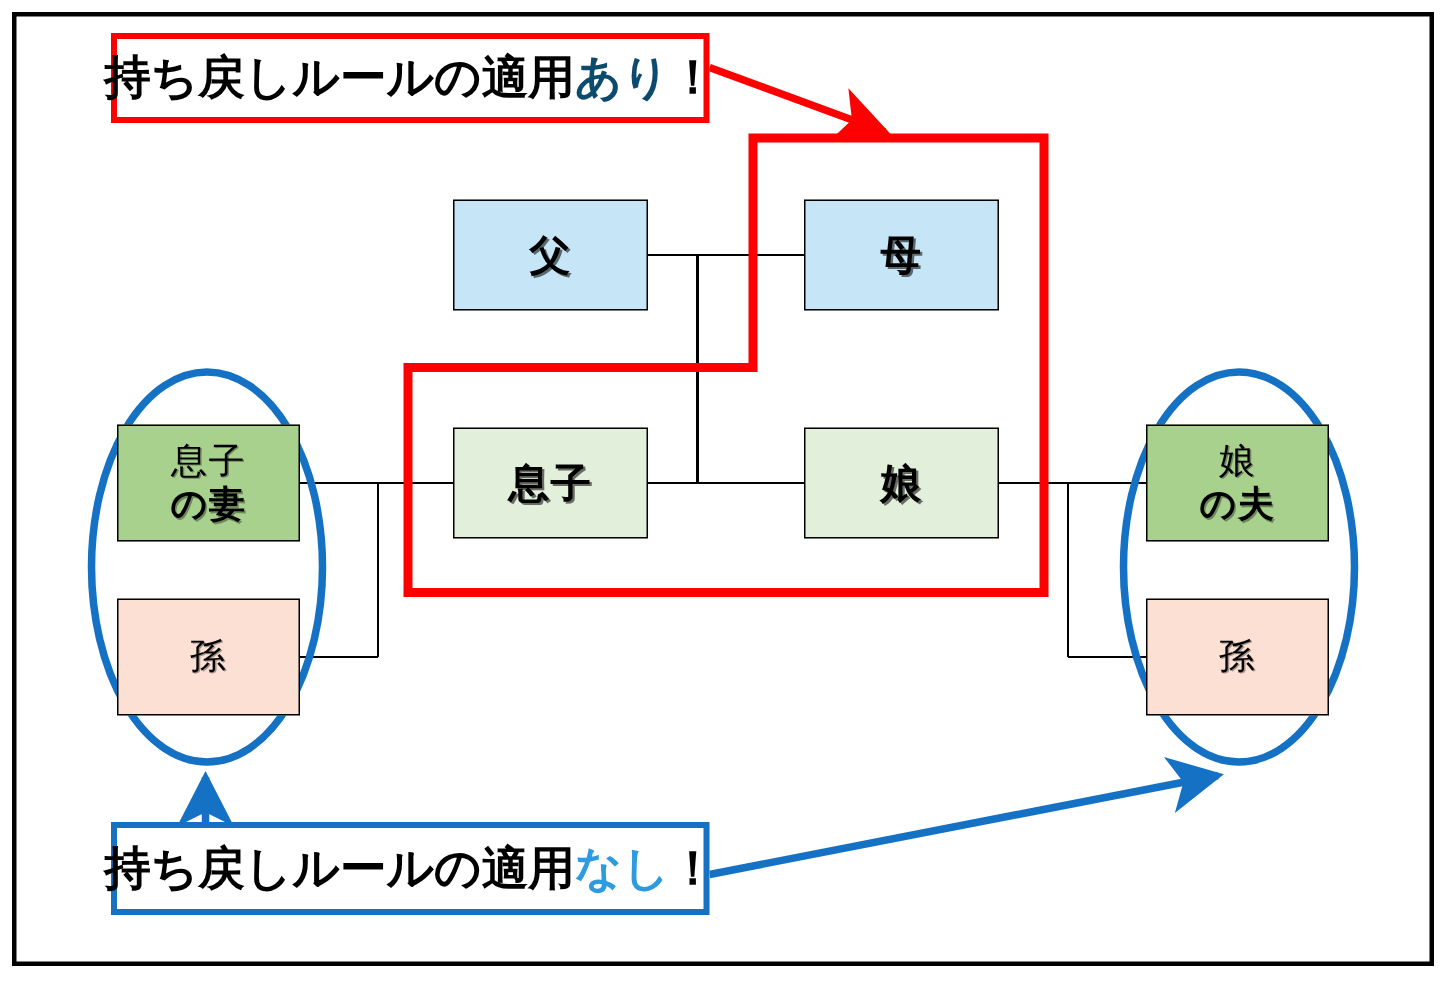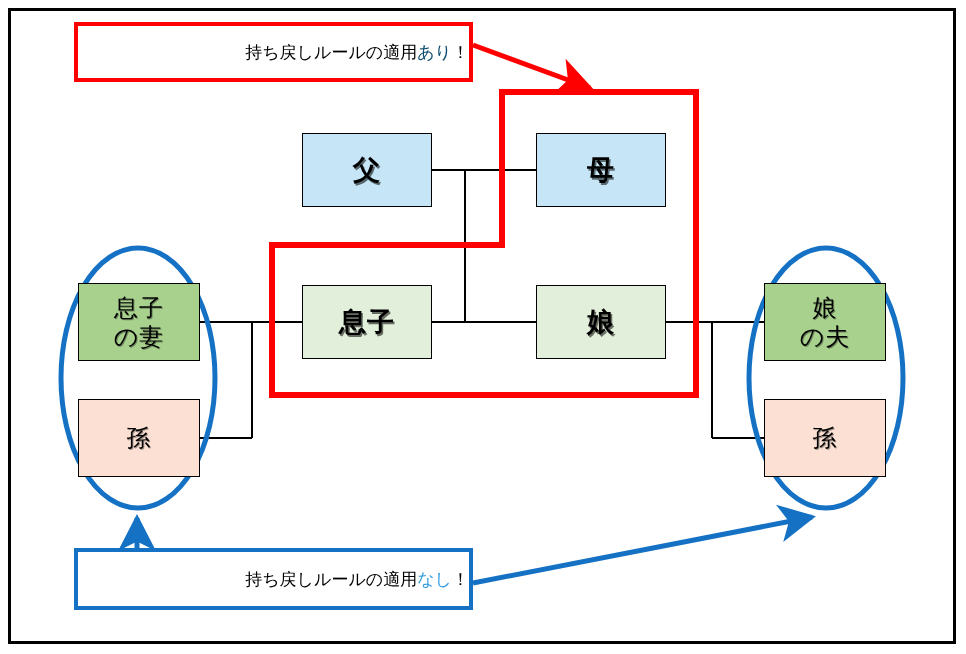--- a/index.html
+++ b/index.html
@@ -59,33 +59,34 @@
     font-size: 27px;
     letter-spacing: 1px;
     text-shadow: 1.5px 1.5px 0 rgba(0,0,0,0.55);
   }
   .person.secondary {
     font-weight: normal;
     font-size: 24px;
     letter-spacing: 1px;
     text-shadow: 1px 1px 0 rgba(0,0,0,0.35);
   }
-  .person .line2 { display: block; }
+  .person .line2 { display: block; font-weight: bold; }
   
   .callout {
     position: absolute;
     box-sizing: border-box;
     background: #ffffff;
     display: flex;
     align-items: center;
-    justify-content: flex-end;
-    font-size: 17px;
+    justify-content: center;
+    font-size: 31px;
     color: #000000;
     white-space: nowrap;
     z-index: 6;
+    font-weight: bold;
   }
   .callout.red  { border: 4px solid #FF0000; }
   .callout.blue { border: 4px solid #1571C4; }
   .hl-red  { color: #0c4a6e; }
   .hl-blue { color: #2E9BE0; }
 </style>
 </head>
 <body>
 
 <div id="canvas">

